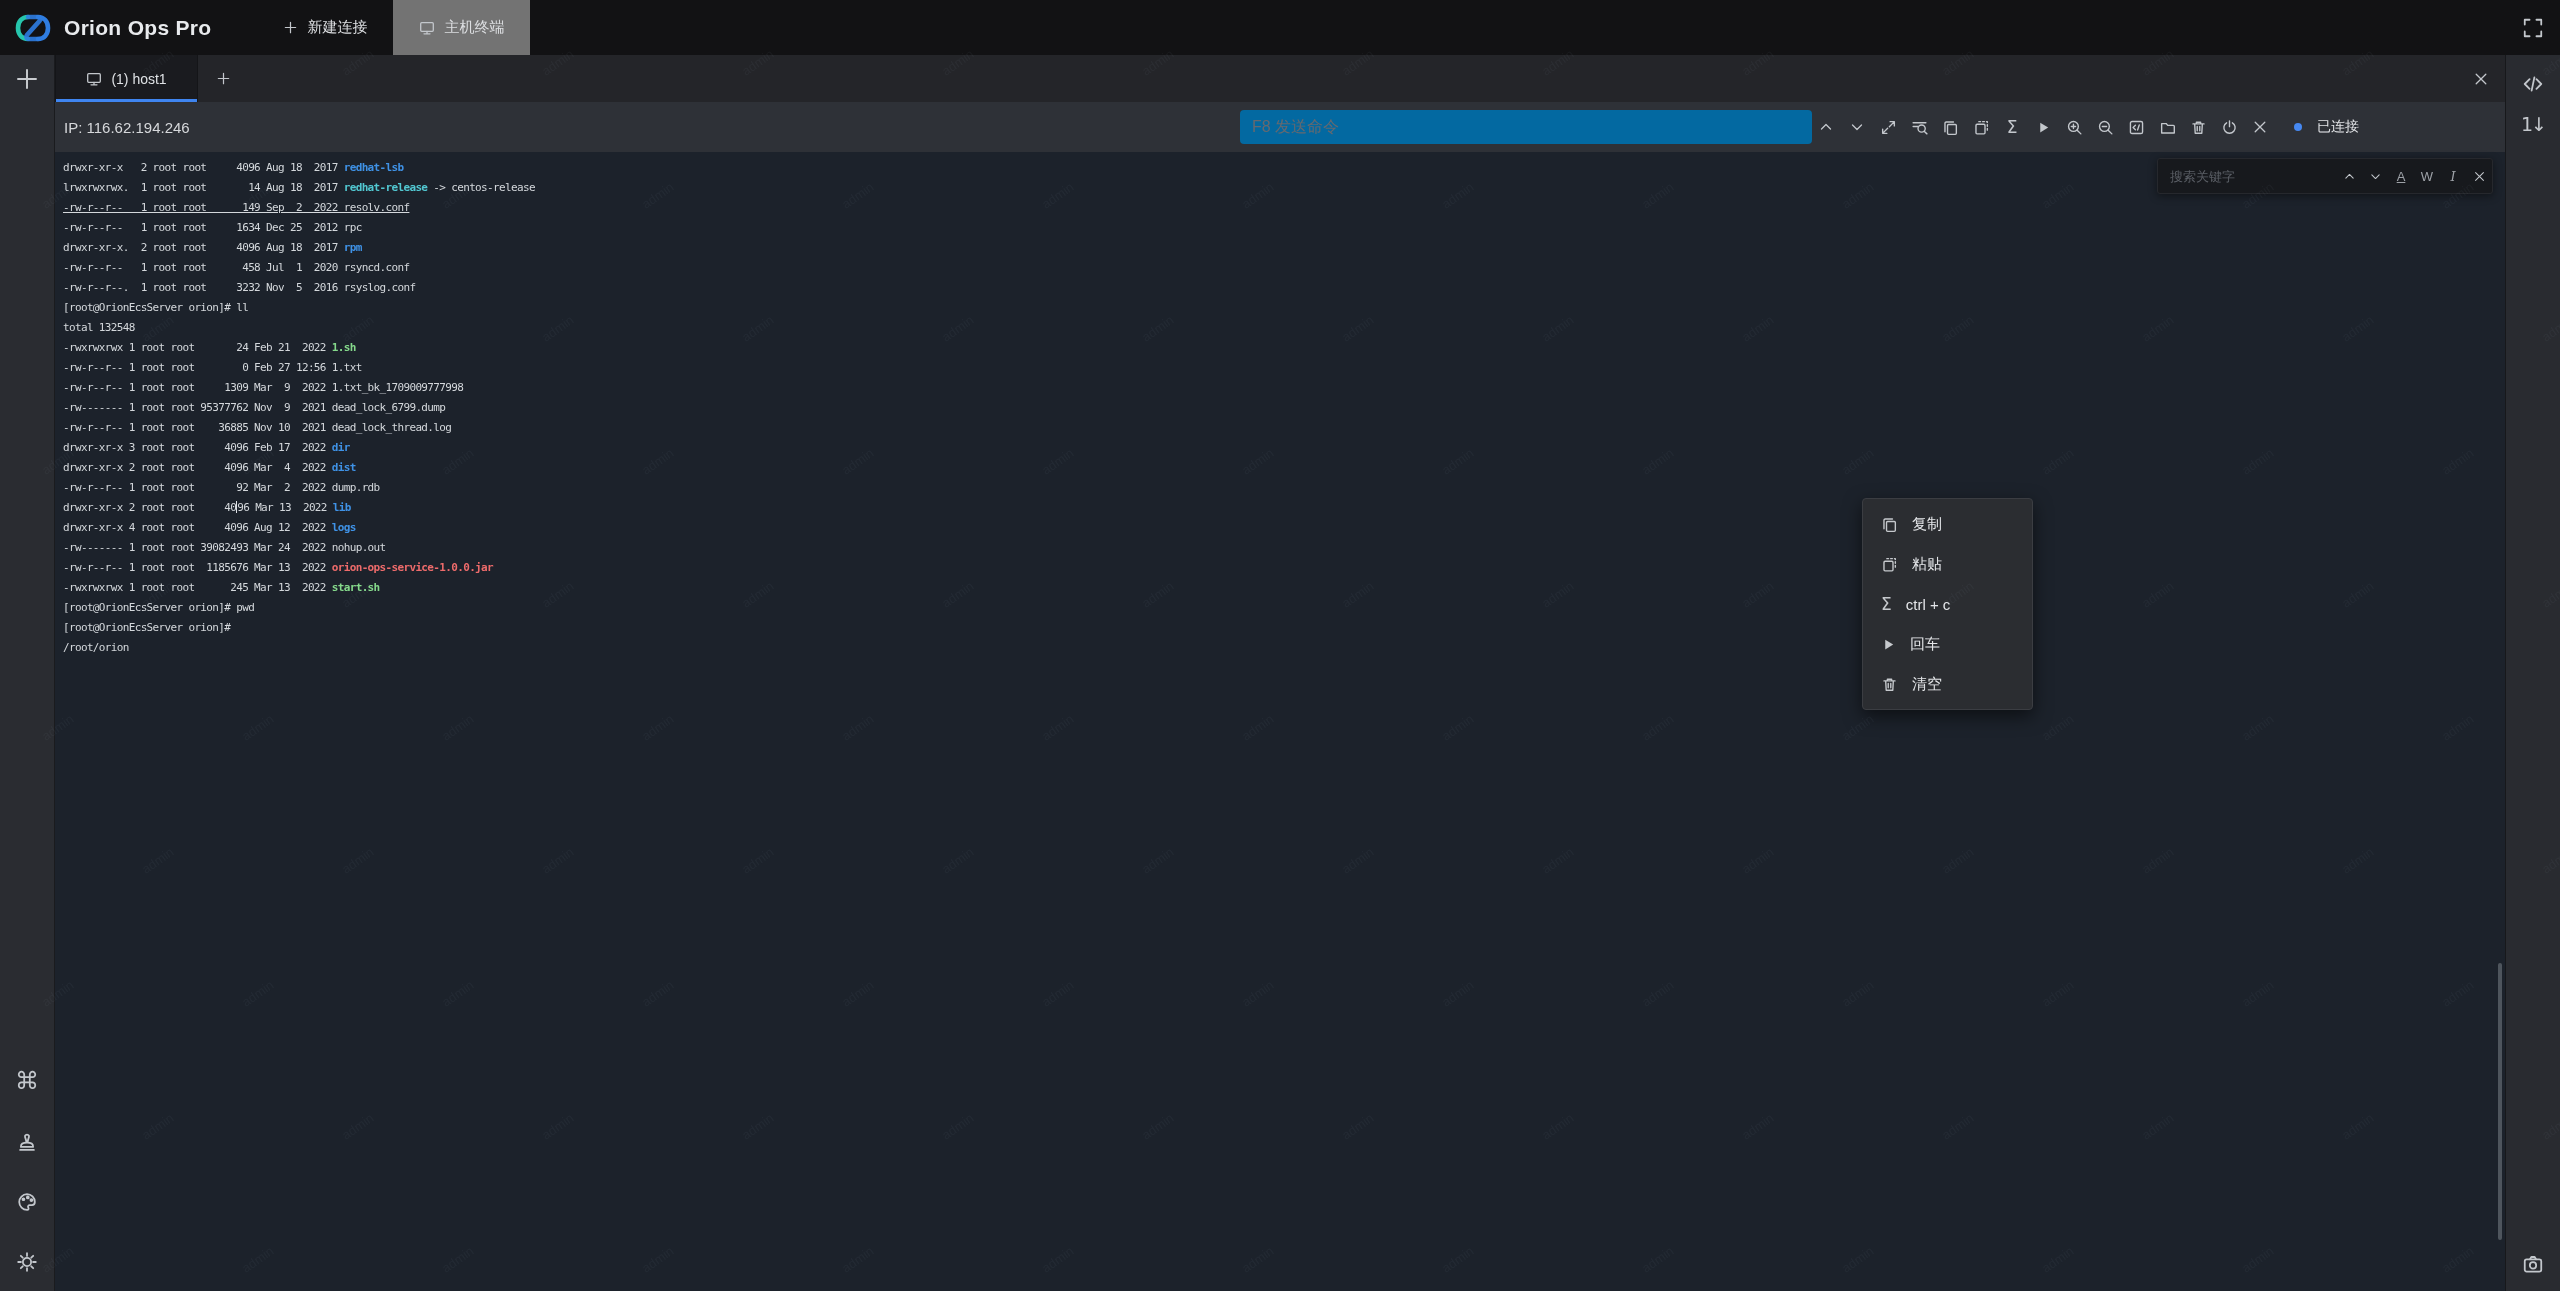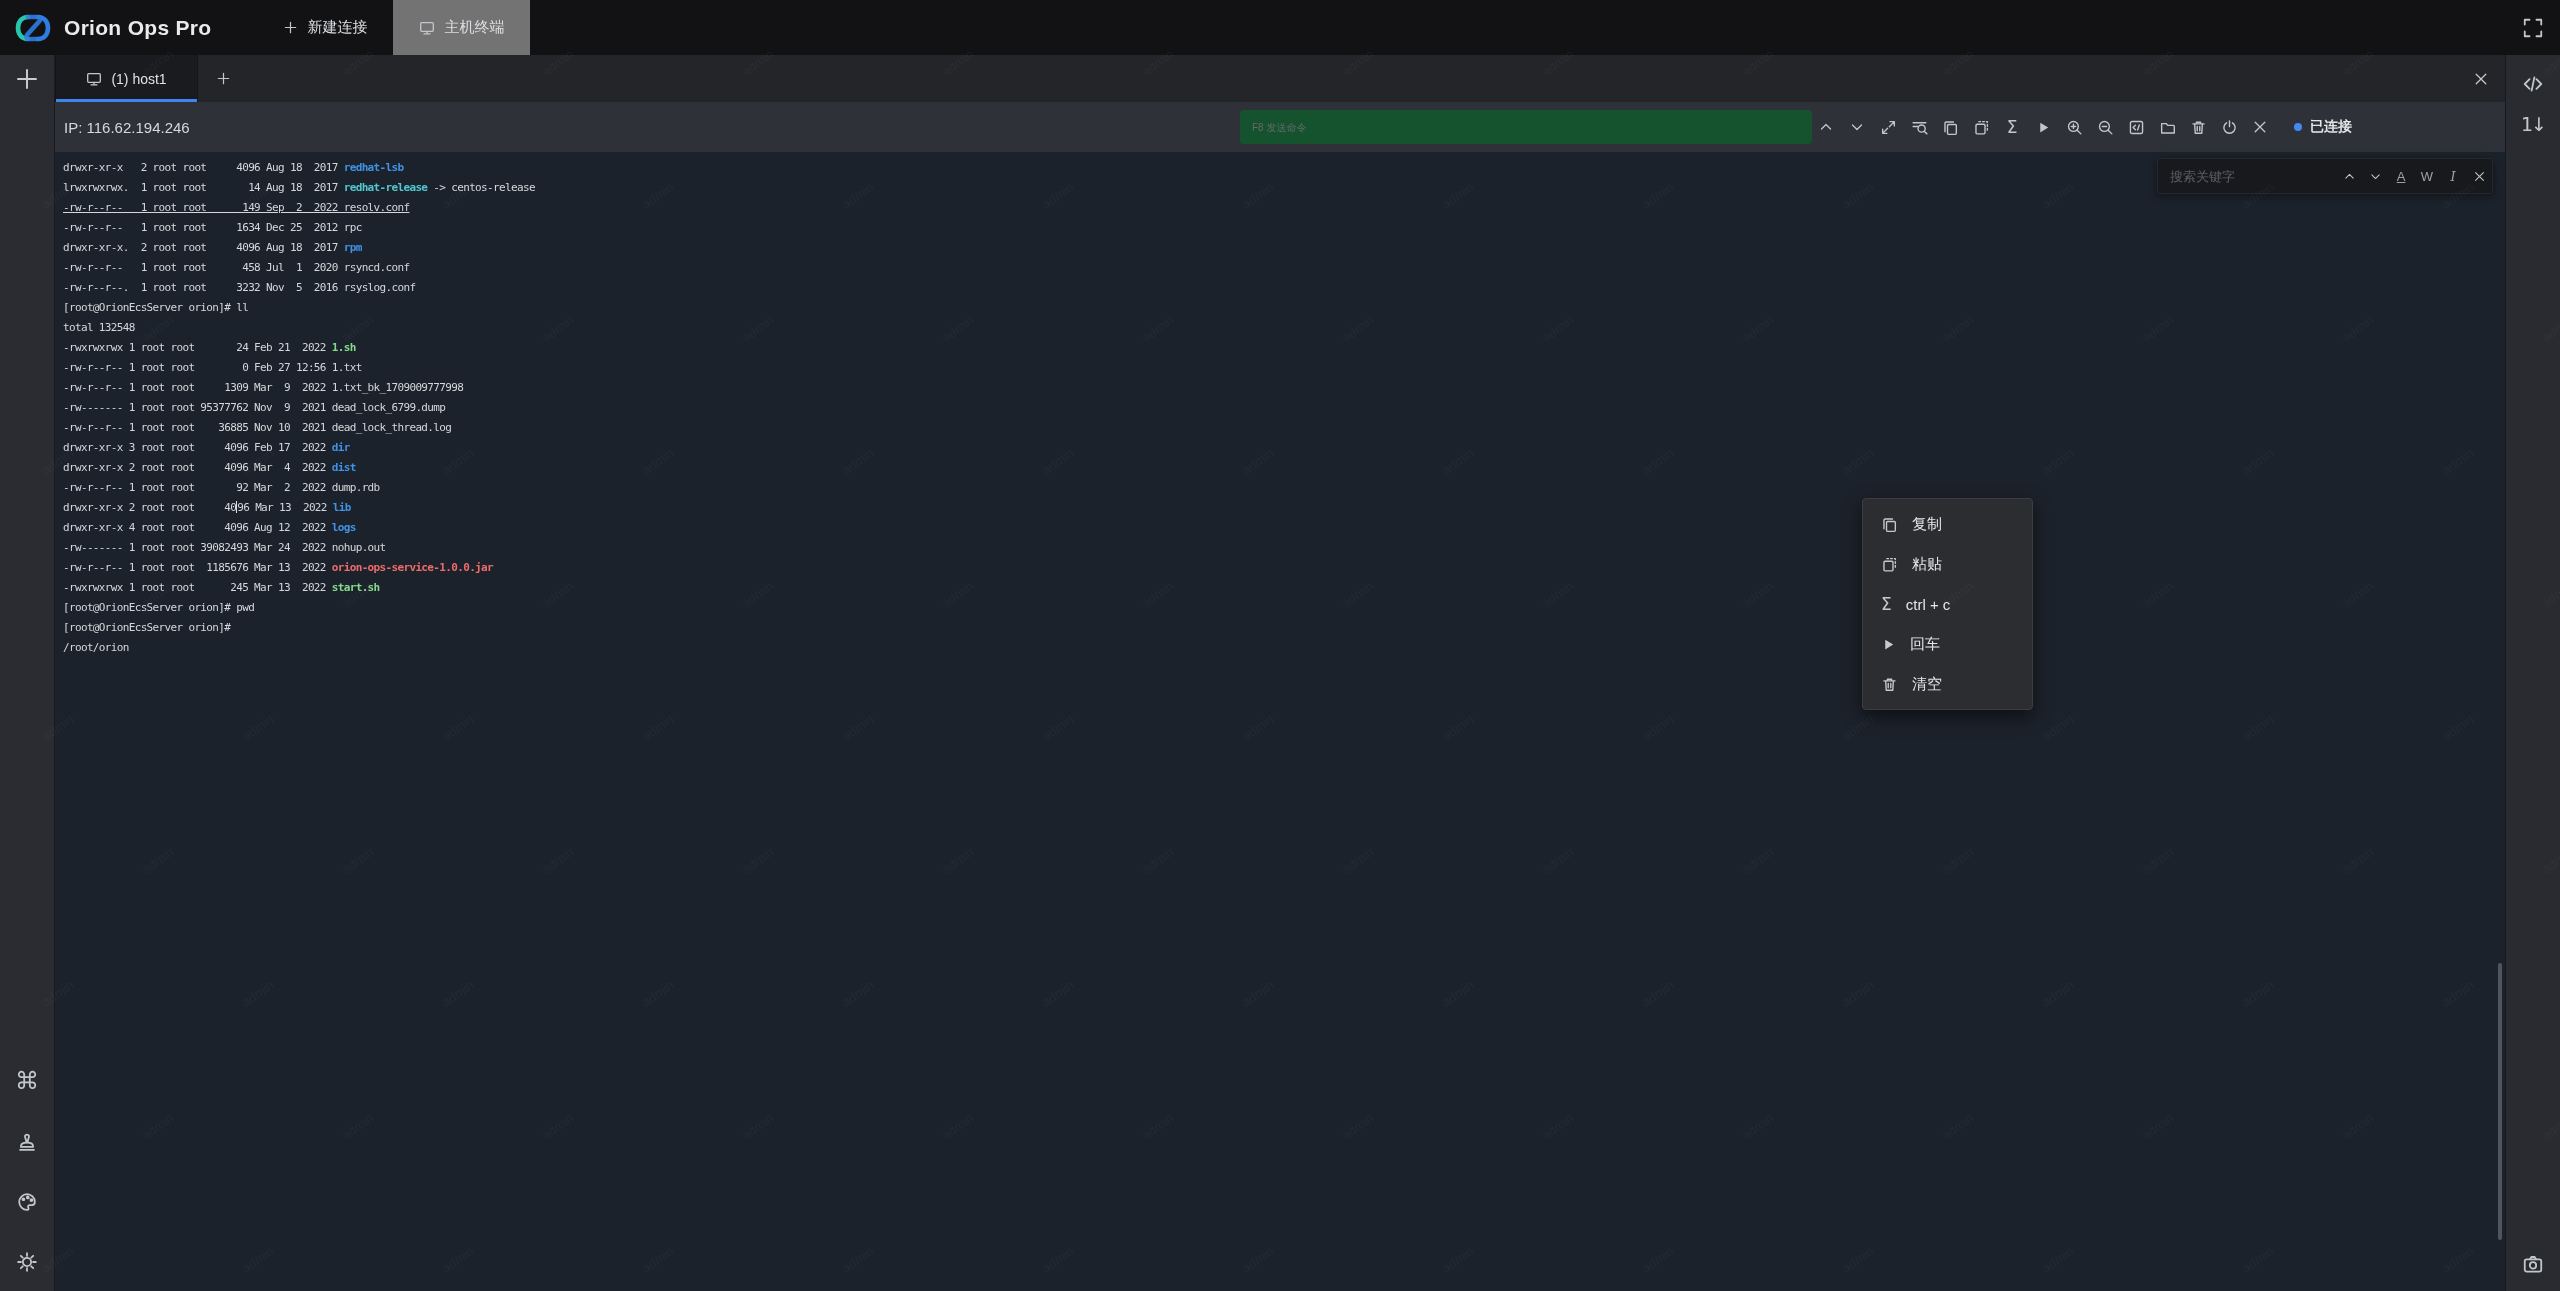--- a/index.html
+++ b/index.html
@@ -47,30 +47,30 @@
   .term-tab .underline { position:absolute; left:0; bottom:0; height:3px; width:100%; }
   .tab-add { display:flex; align-items:center; padding:0 18px; color:#c9ccd0; cursor:pointer; }
   .tabrow-close { margin-left:auto; display:flex; align-items:center; padding-right:16px;
                   color:#c3c7cc; cursor:pointer; }
 
   
   .toolbar { position:absolute; left:55px; top:102px; width:2450px; height:50px;
              background:#2e3137; display:flex; align-items:center; color:#d4d7da; }
   .ip { margin-left:9px; font-size:15px; color:#d6d8db; }
   .cmd-input { position:absolute; left:1185px; top:8px; width:572px; height:34px;
-               background:#14532d; border:none; border-radius:4px; color:#d6d8db;
-               font-size:10px; padding:0 12px; outline:none; }
+               background:#0369a1; border:none; border-radius:4px; color:#d6d8db;
+               font-size:16px; padding:0 12px; outline:none; }
   .cmd-input::placeholder { color:#66696f; }
   .tb-icons { position:absolute; left:1762px; top:0; height:50px; display:flex;
               align-items:center; gap:13px; }
   .tb-btn { width:18px; height:50px; display:flex; align-items:center; justify-content:center;
             color:#c6c9cd; cursor:pointer; }
   .sigma { font-family:"DejaVu Sans", sans-serif; font-size:17px; line-height:1; }
-  .status { display:flex; align-items:center; gap:8px; margin-left:12px; font-size:14px;
-            color:#e3e5e8;font-weight:bold; }
+  .status { display:flex; align-items:center; gap:15px; margin-left:12px; font-size:14px;
+            color:#e3e5e8; }
   .status .dot { width:8px; height:8px; border-radius:50%; }
 
   
   .terminal { position:absolute; left:55px; top:152px; width:2450px; height:1139px;
               background:#1c222b; overflow:hidden; cursor:text; }
   .term-pad { padding:6px 8px; }
   .t-line { white-space:pre; font-family:"DejaVu Sans Mono", monospace; font-size:11px;
             line-height:20px; letter-spacing:-0.65px; color:#d4d8dc; }
   .t-line b { font-weight:bold; }
   .ibeam { display:inline-block; width:0; height:12px; border-left:1.5px solid #dfe3e8;

